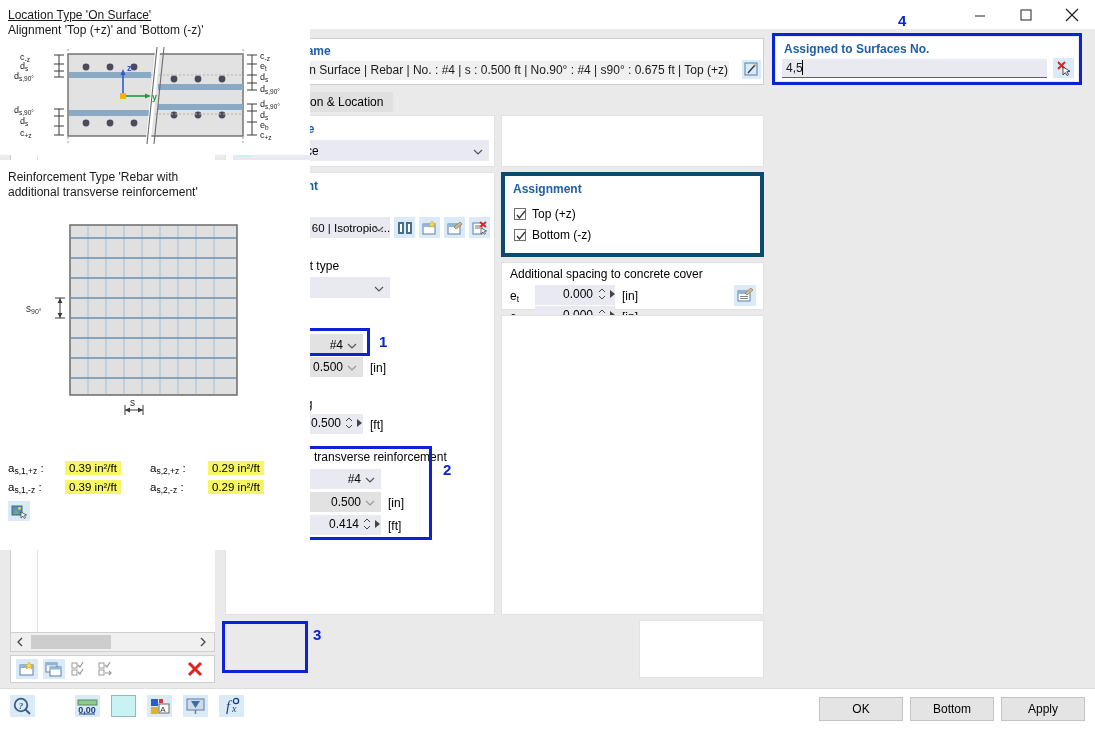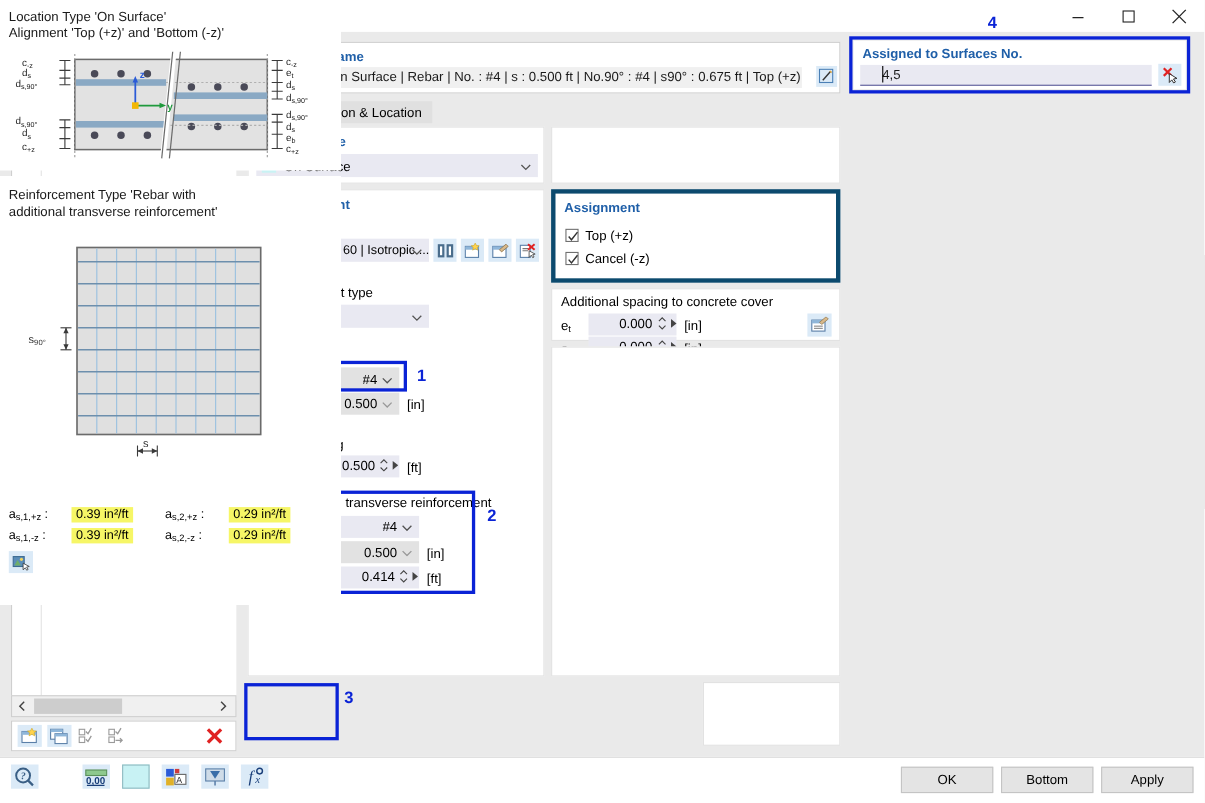--- a/index.html
+++ b/index.html
@@ -68,21 +68,21 @@
   
   #name-panel { left: 289px; top: 38px; width: 475px; height: 47px; border: 1px solid #cfcfcf; }
   #name-label { position:absolute; left:8px; top:5px; }
   #name-field { position:absolute; left:6px; top:22px; width:433px; height:19px; background:#f0f0f0; line-height:19px; padding-left:4px; font-size:12px; white-space:nowrap; overflow:hidden; }
   #name-editbtn { position:absolute; left:742px; top:60px; width:19px; height:19px; background:#dbeaf7; display:flex; align-items:center; justify-content:center; }
 
   
   #assigned-outline { position:absolute; left:772px; top:33px; width:310px; height:52px; border:3px solid #0a23d6; }
   #assigned-panel { position:absolute; left:776px; top:37px; width:302px; height:44px; background:#ffffff; }
   #assigned-label { position:absolute; left:8px; top:5px; }
-  #assigned-field { position:absolute; left:6px; top:22px; width:265px; height:19px; background:#e9e9f2; border-bottom:1.5px solid #5a5a9a; padding-left:20px; line-height:19px; font-size:12px; }
+  #assigned-field { position:absolute; left:6px; top:22px; width:265px; height:19px; background:#e9e9f2; border-bottom:1.5px solid #5a5a9a; padding-left:4px; line-height:19px; font-size:12px; }
   #assigned-caret { position:absolute; left:26px; top:23px; width:1px; height:15px; background:#000; }
   #assigned-pick { position:absolute; left:277px; top:21px; width:21px; height:20px; background:#dbeaf7; display:flex; align-items:center; justify-content:center; }
   #ann4 { position:absolute; left:898px; top:12px; font-size:15px; font-weight:bold; color:#0a23d6; }
 
   
   #tabs { position:absolute; left:222px; top:92px; width:542px; height:20px; }
   .tab { position:absolute; top:0; height:20px; line-height:20px; padding:0 10px; font-size:12px; }
   .tab-active { background:#ffffff; color:#000; }
   .tab-inactive { background:#e0e0e0; color:#000; }
   #tab-rest { position:absolute; left:222px; top:92px; width:542px; height:20px; background:#eaeaea; z-index:-1; }
@@ -452,21 +452,21 @@
       <svg width="10" height="10">
           <polyline points="1,5 3.5,8 9,1" fill="none" stroke="#333" stroke-width="1.3"></polyline>
         </svg>
     </div>
     <div class="fieldlbl" style="left:27px; top:31px;">Top (+z)</div>
     <div class="chk" style="left:9px; top:53px;">
       <svg width="10" height="10">
           <polyline points="1,5 3.5,8 9,1" fill="none" stroke="#333" stroke-width="1.3"></polyline>
         </svg>
     </div>
-    <div class="fieldlbl" style="left:27px; top:52px;">Cancel (-z)</div>
+    <div class="fieldlbl" style="left:27px; top:52px;">Bottom (-z)</div>
   </div>
 
   <div class="panel" id="offset-panel">
     <div class="fieldlbl" style="left:8px; top:4px;">Additional spacing to concrete cover</div>
     <div class="fieldlbl" style="left:8px; top:26px;"><span>e</span><span class="sub">t</span></div>
     <div class="numfield" style="left:33px; top:22px; width:80px; height:20px; padding-right:22px;">0.000</div>
     <div class="spin" style="left:96px; top:24px;">
       <svg width="8" height="14">
           <polyline points="1,5 4,2 7,5" fill="none" stroke="#444" stroke-width="1"></polyline>
           <polyline points="1,9 4,12 7,9" fill="none" stroke="#444" stroke-width="1"></polyline>
@@ -507,21 +507,21 @@
 
   <div class="panel" id="blank-panel2"></div>
   <div class="panel" id="blank-panel3"></div>
 
   <div id="comment-outline"></div>
   <div id="ann3">3</div>
 
   <div id="info-panel">
 
     <div class="info-card" id="info-card1">
-      <div class="info-text" style="left:8px; top:8px;">Location Type 'On Surface'</div>
+      <div class="info-text" style="left:8px; top:8px;text-decoration:underline;">Location Type 'On Surface'</div>
       <div class="info-text" style="left:8px; top:23px;">Alignment 'Top (+z)' and 'Bottom (-z)'</div>
 
       <svg style="position:absolute; left:6px; top:44px;" width="300" height="105">
 
         <rect x="62" y="10" width="175" height="82" fill="#e2e2e2" stroke="#6b6b6b" stroke-width="1.4"></rect>
 
         <line x1="62" y1="5" x2="62" y2="100" stroke="#9a9a9a" stroke-dasharray="2,2"></line>
         <line x1="237" y1="5" x2="237" y2="100" stroke="#9a9a9a" stroke-dasharray="2,2"></line>
 
         <rect x="63" y="28" width="82" height="6" fill="#8aa9c4"></rect>

